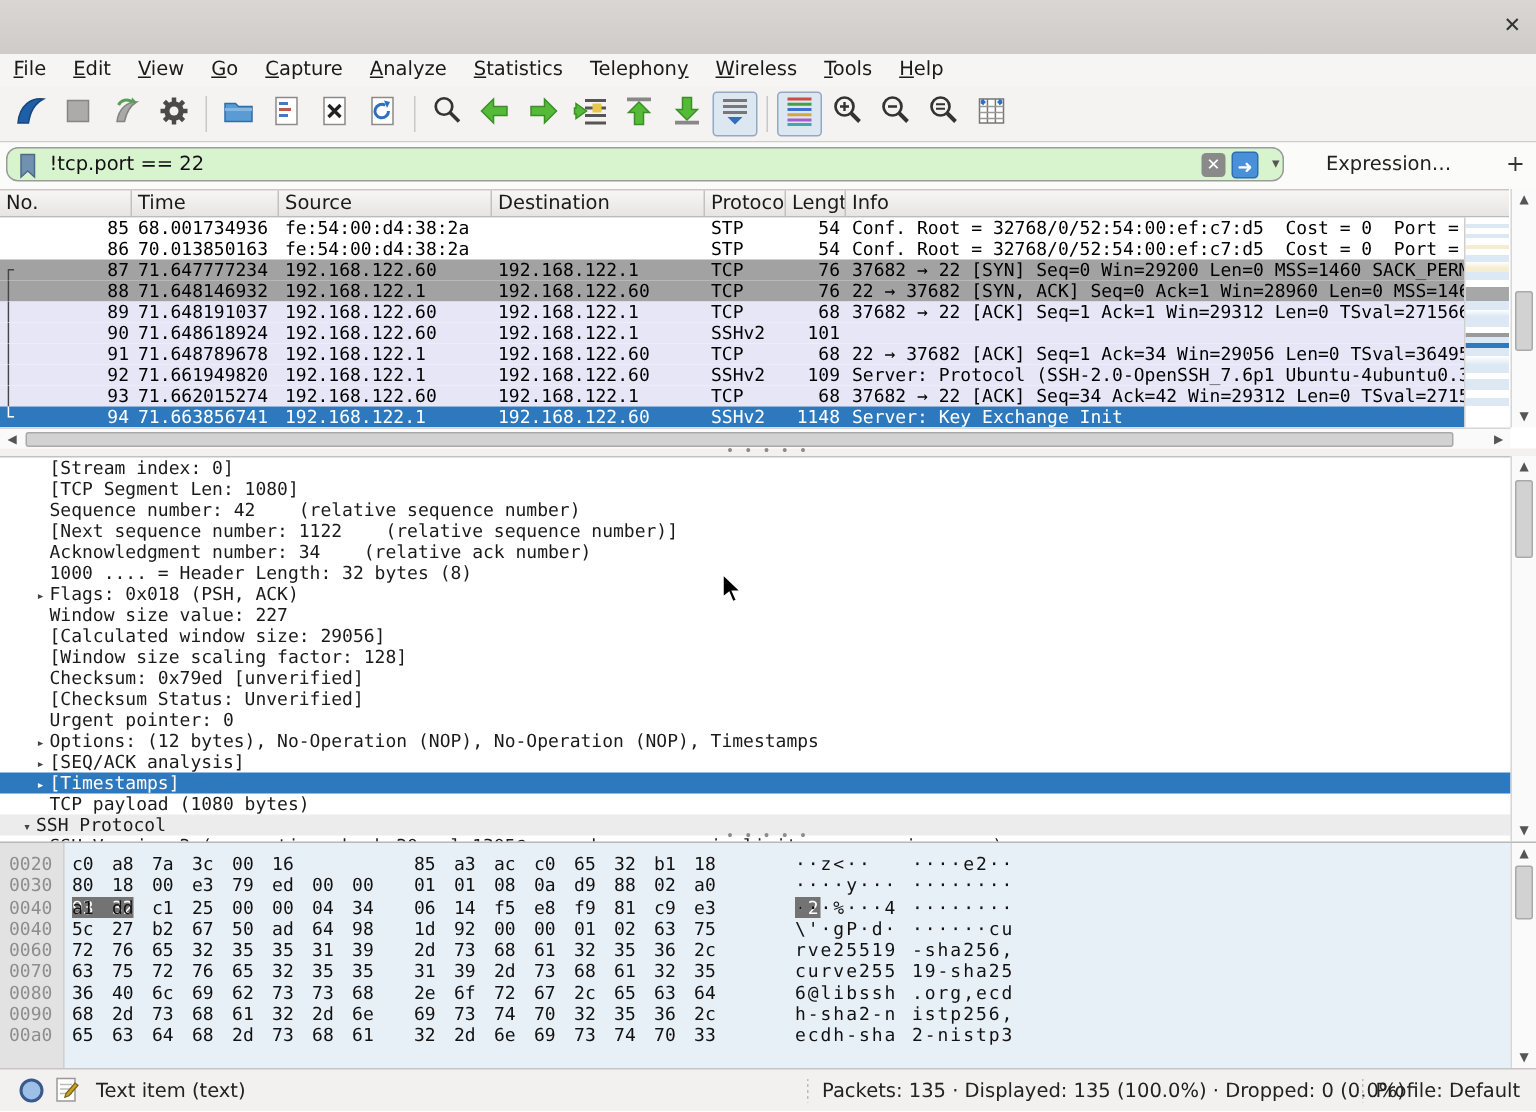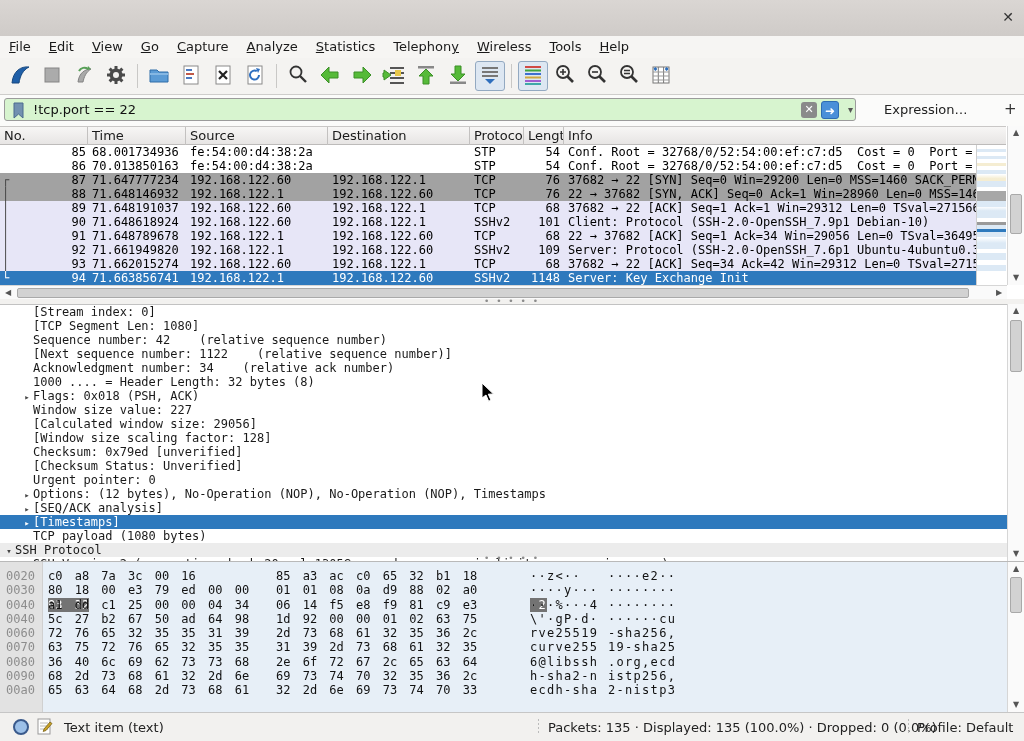--- a/index.html
+++ b/index.html
@@ -20,21 +20,21 @@
   
   #toolbar{position:absolute;left:0;top:58px;width:1024px;height:37px;background:#f4f3f1;
     border-bottom:1px solid #cecdcb;display:flex;align-items:center;padding-left:4px;box-sizing:border-box;}
   .tbtn{width:30px;height:30px;display:flex;align-items:center;justify-content:center;margin:0 1px;}
   .tbtn.pressed{background:#dde7f2;border:1px solid #93a9c1;border-radius:3px;box-sizing:border-box;}
   .tsep{width:1px;height:24px;background:#c9c8c6;margin:0 5px;}
 
   
   #filterbar{position:absolute;left:0;top:95px;width:1024px;height:31px;background:#fbfbfa;}
   #finput{position:absolute;left:4px;top:3px;width:852px;height:23px;background:#d7f4cf;
-    border:1px solid #9b9b9b;border-radius:3px;box-sizing:border-box;}
+    border:1px solid #9b9b9b;border-radius:8px;box-sizing:border-box;}
   #finput .ftext{position:absolute;left:28px;top:3px;font-size:13px;color:#111;white-space:pre;}
   #fbookmark{position:absolute;left:4px;top:2px;}
   .fclear{position:absolute;right:38px;top:3px;width:16px;height:16px;background:#8a8a8a;border-radius:3px;
     color:#fff;font-size:11px;line-height:16px;text-align:center;}
   .fapply{position:absolute;right:16px;top:2px;width:18px;height:18px;background:#4a90d9;border:1px solid #2e6db3;
     border-radius:3px;color:#fff;font-size:12px;line-height:18px;text-align:center;box-sizing:border-box;}
   .fcaret{position:absolute;right:2px;top:5px;color:#555;font-size:10px;}
   #fexpr{position:absolute;left:884px;top:7px;color:#222;}
   #fplus{position:absolute;left:1004px;top:5px;font-size:15px;color:#333;}
 
@@ -86,21 +86,21 @@
   
   .splitter{position:absolute;left:0;width:1024px;background:#f2f1ef;text-align:center;color:#8c8c8c;
     font-size:9px;line-height:4px;letter-spacing:2px;}
 
   
   #details{position:absolute;left:0;top:304px;width:1024px;height:309px;background:#fff;overflow:hidden;
     border-top:1px solid #c2c2c2;border-bottom:1px solid #c2c2c2;box-sizing:border-box;
     font-family:"DejaVu Sans Mono","Liberation Mono",monospace;font-size:12px;}
   .dline{position:relative;height:14px;line-height:14px;white-space:pre;width:1007px;}
   .dline .dico{display:inline-block;width:12px;color:#444;font-size:9px;text-align:center;}
-  .lv0{padding-left:3px;}
+  .lv0{padding-left:12px;}
   .lv1{padding-left:21px;}
   .dsel{background:#2e79bd;color:#fff;}
   .dsel .dico{color:#fff;}
   .dalt{background:#ececec;}
   #dvsb{left:1007px;top:304px;height:257px;}
 
   
   #hexpane{position:absolute;left:0;top:561px;width:1024px;height:151px;background:#e7eff7;overflow:hidden;
     border-top:1px solid #b9b9b9;box-sizing:border-box;
     font-family:"DejaVu Sans Mono","Liberation Mono",monospace;font-size:12px;}
@@ -386,21 +386,20 @@
           <span class="cinf">37682 → 22 [ACK] Seq=1 Ack=1 Win=29312 Len=0 TSval=2715660</span>
         </div>
       <div class="prow rlav" style="top:70px">
           <span class="cmark">│</span>
           <span class="cno">90</span>
           <span class="ctime">71.648618924</span>
           <span class="csrc">192.168.122.60</span>
           <span class="cdst">192.168.122.1</span>
           <span class="cpro">SSHv2</span>
           <span class="clen">101</span>
-          <span class="cinf">Client: Protocol (SSH-2.0-OpenSSH_7.9p1 Debian-10)</span>
         </div>
       <div class="prow rlav" style="top:84px">
           <span class="cmark">│</span>
           <span class="cno">91</span>
           <span class="ctime">71.648789678</span>
           <span class="csrc">192.168.122.1</span>
           <span class="cdst">192.168.122.60</span>
           <span class="cpro">TCP</span>
           <span class="clen">68</span>
           <span class="cinf">22 → 37682 [ACK] Seq=1 Ack=34 Win=29056 Len=0 TSval=3649545</span>

